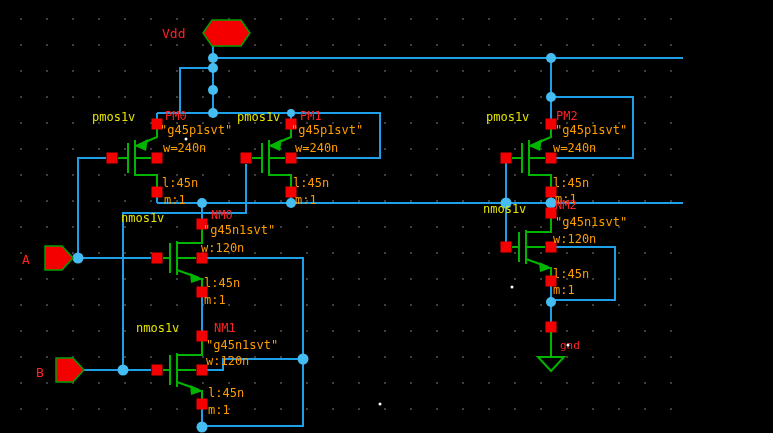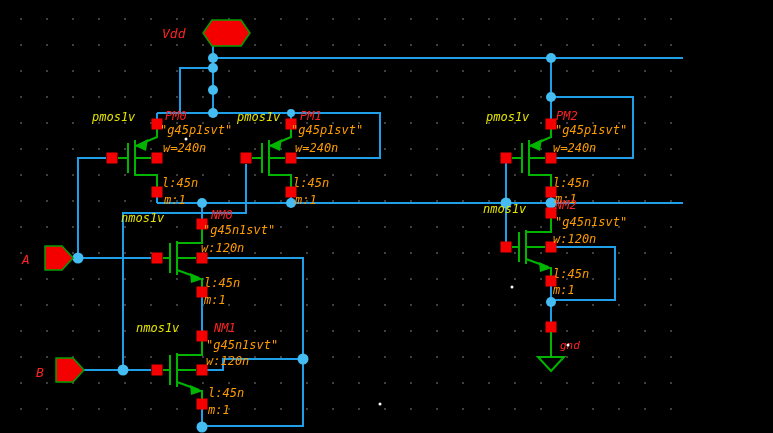--- a/index.html
+++ b/index.html
@@ -1,19 +1,19 @@
 <!DOCTYPE html>
 <html><head>
 <meta charset="utf-8">
 <style>
   html,body{margin:0;padding:0;background:#000;}
   #stage{position:relative;width:683px;height:433px;background-color:#000;
     background-image:radial-gradient(circle,#3f3f3f 1px,transparent 1.4px);
     background-size:26px 26px;background-position:8px 6px;overflow:hidden;
-    font-family:"DejaVu Sans Mono",monospace;font-style:italic;}
+    font-family:"DejaVu Sans Mono",monospace;}
   svg{position:absolute;left:0;top:0;}
   .wire{stroke:#1e9fe8;stroke-width:2;fill:none;}
   .dev{stroke:#00b400;stroke-width:2;fill:none;}
   .devfill{fill:#00b400;stroke:none;}
   .pinsq{fill:#f50000;stroke:none;}
   .dot{fill:#45bdf2;stroke:none;}
   .iopin{fill:#f50000;stroke:#00a000;stroke-width:1.5;}
   text{font-family:"DejaVu Sans Mono",monospace;}
   .t-cell{fill:#e3e300;font-size:12px;}
   .t-inst{fill:#ff2222;font-size:12px;}

